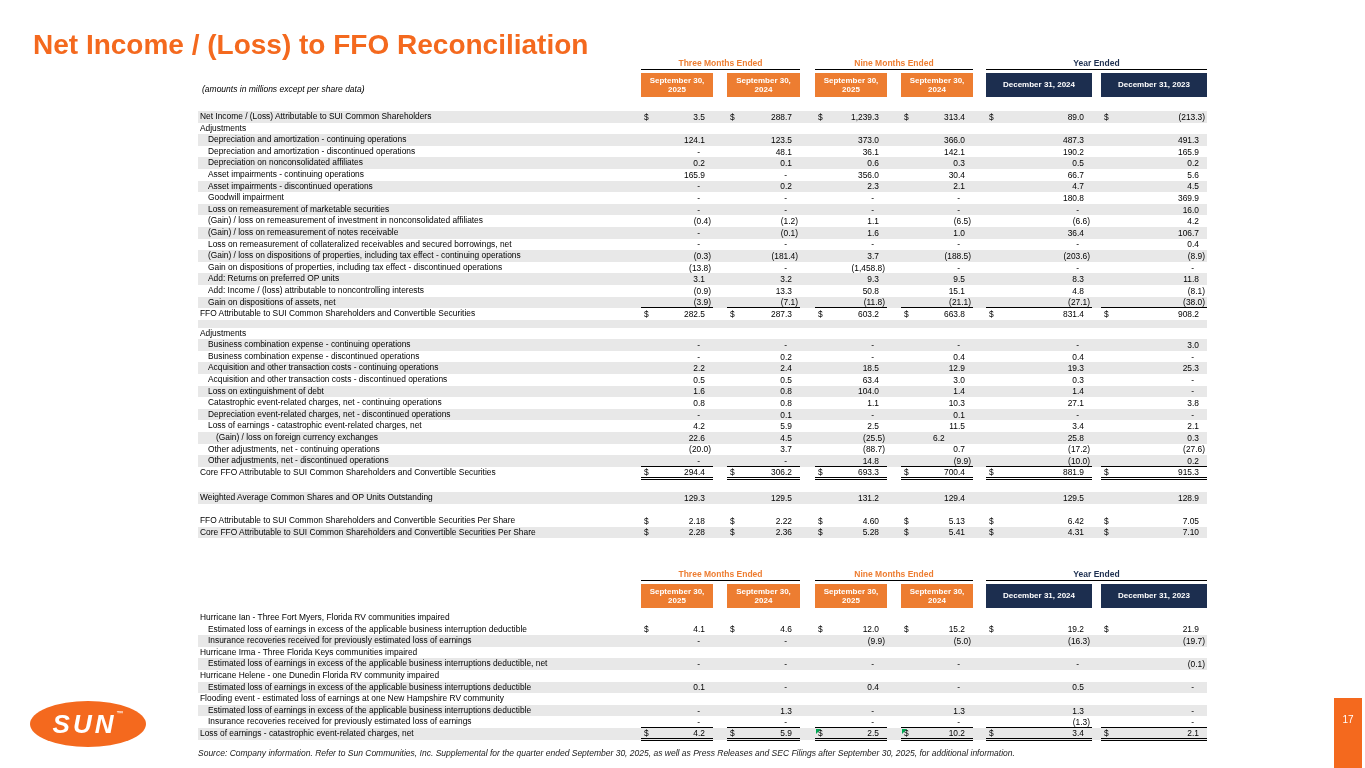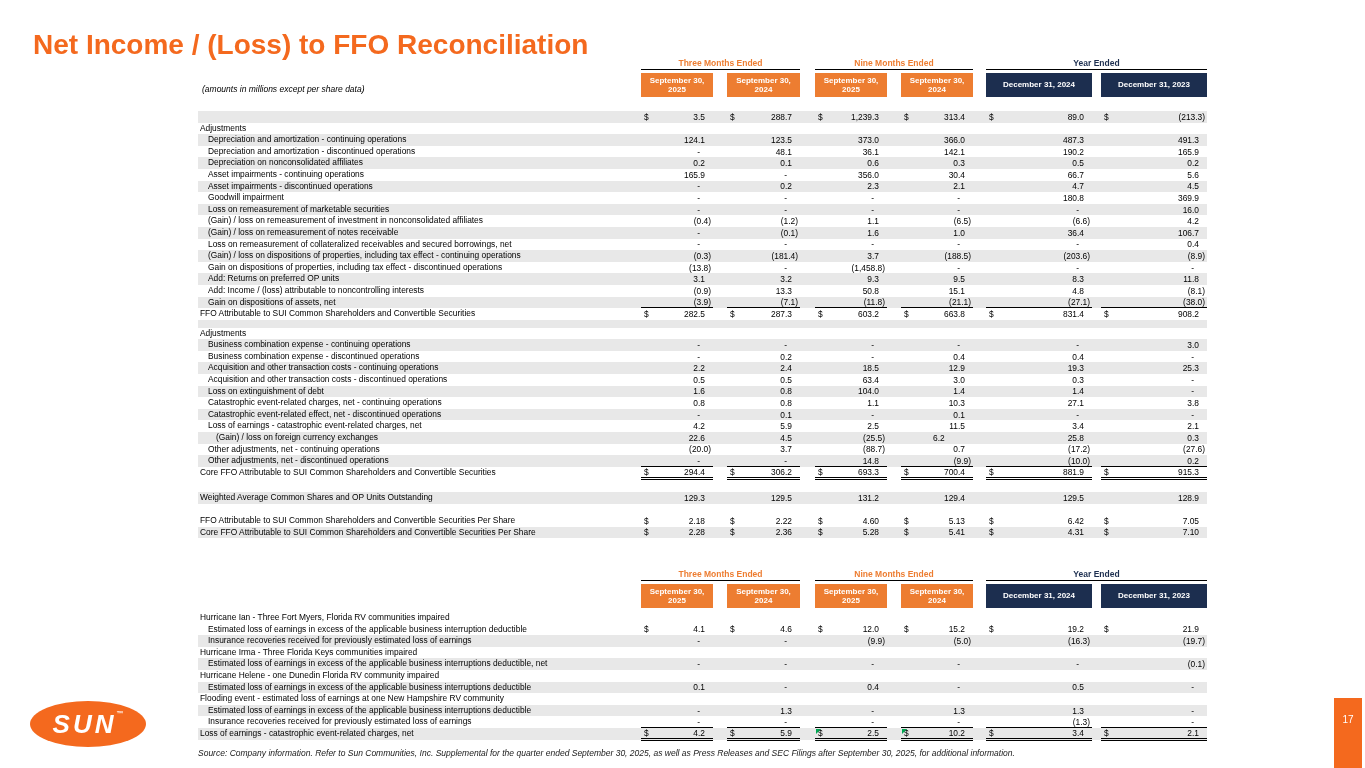--- a/index.html
+++ b/index.html
@@ -89,20 +89,21 @@
           <div class="box navy" style="grid-column: 10;">
             <div>December 31, 2024</div>
           </div>
           <div class="box navy" style="grid-column: 12;">
             <div>December 31, 2023</div>
           </div>
         </div>
       </div>
     <div id="t1-rows" class="rows">
         <div class="grid trow shade">
+          <div class="lcell" style="grid-column: 1;">Net Income / (Loss) Attributable to SUI Common Shareholders</div>
           <div class="vc" style="grid-column: 2;">
             <span class="dollar">$</span>
             <span class="num" style="padding-right: 8px;">3.5</span>
           </div>
           <div class="vc" style="grid-column: 4;">
             <span class="dollar">$</span>
             <span class="num" style="padding-right: 8px;">288.7</span>
           </div>
           <div class="vc" style="grid-column: 6;">
             <span class="dollar">$</span>
@@ -590,21 +591,21 @@
             <span class="num" style="padding-right: 8px;">10.3</span>
           </div>
           <div class="vc" style="grid-column: 10;">
             <span class="num" style="padding-right: 8px;">27.1</span>
           </div>
           <div class="vc" style="grid-column: 12;">
             <span class="num" style="padding-right: 8px;">3.8</span>
           </div>
         </div>
         <div class="grid trow shade">
-          <div class="lcell ind" style="grid-column: 1;">Catastrophic event-related effect, net - discontinued operations</div>
+          <div class="lcell ind" style="grid-column: 1;">Depreciation event-related charges, net - discontinued operations</div>
           <div class="vc" style="grid-column: 2;">
             <span class="num" style="padding-right: 13px;">-</span>
           </div>
           <div class="vc" style="grid-column: 4;">
             <span class="num" style="padding-right: 8px;">0.1</span>
           </div>
           <div class="vc" style="grid-column: 6;">
             <span class="num" style="padding-right: 13px;">-</span>
           </div>
           <div class="vc" style="grid-column: 8;">

